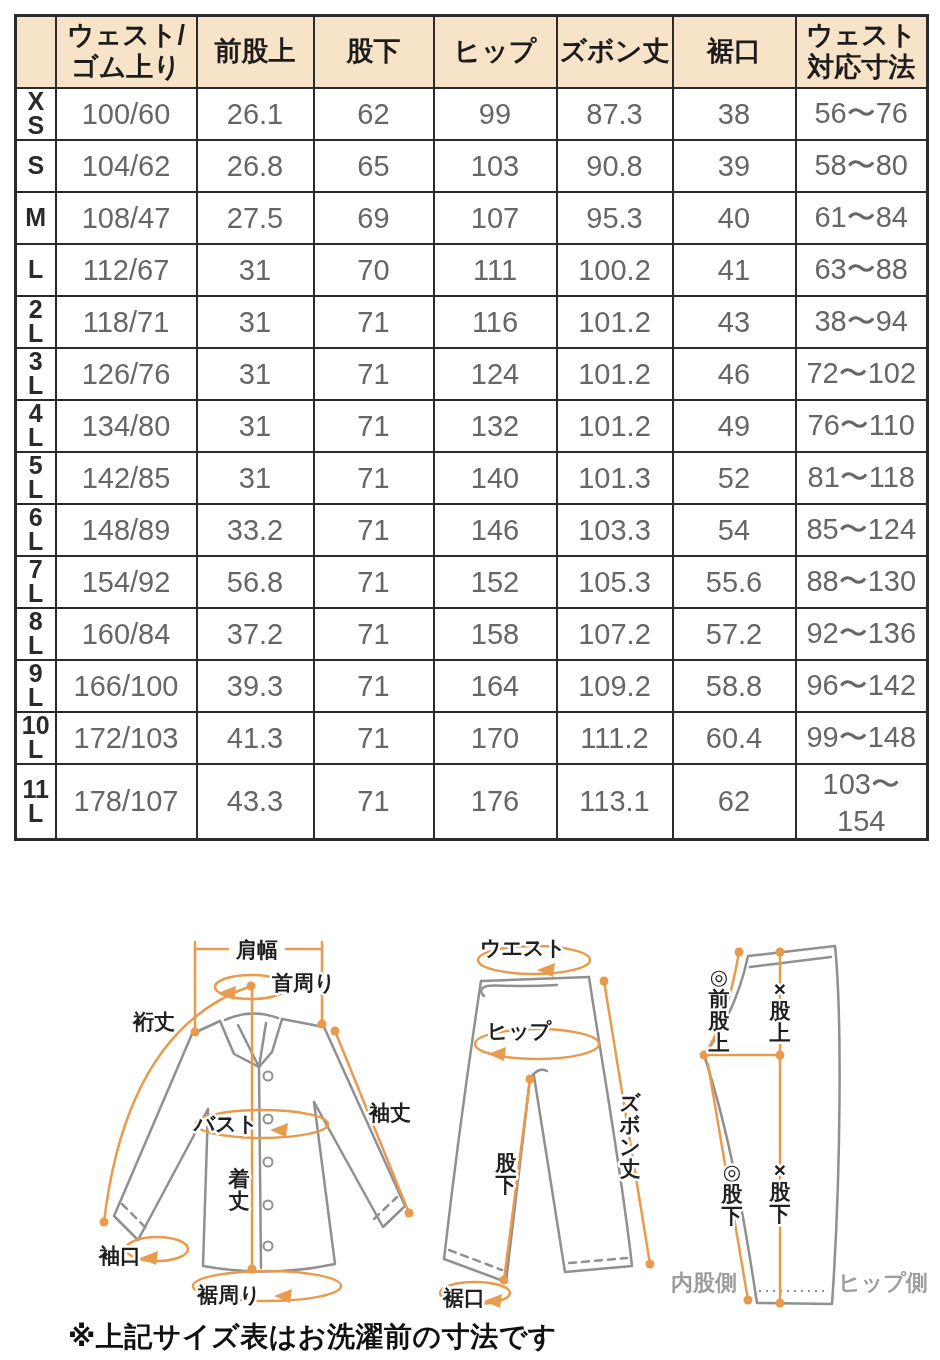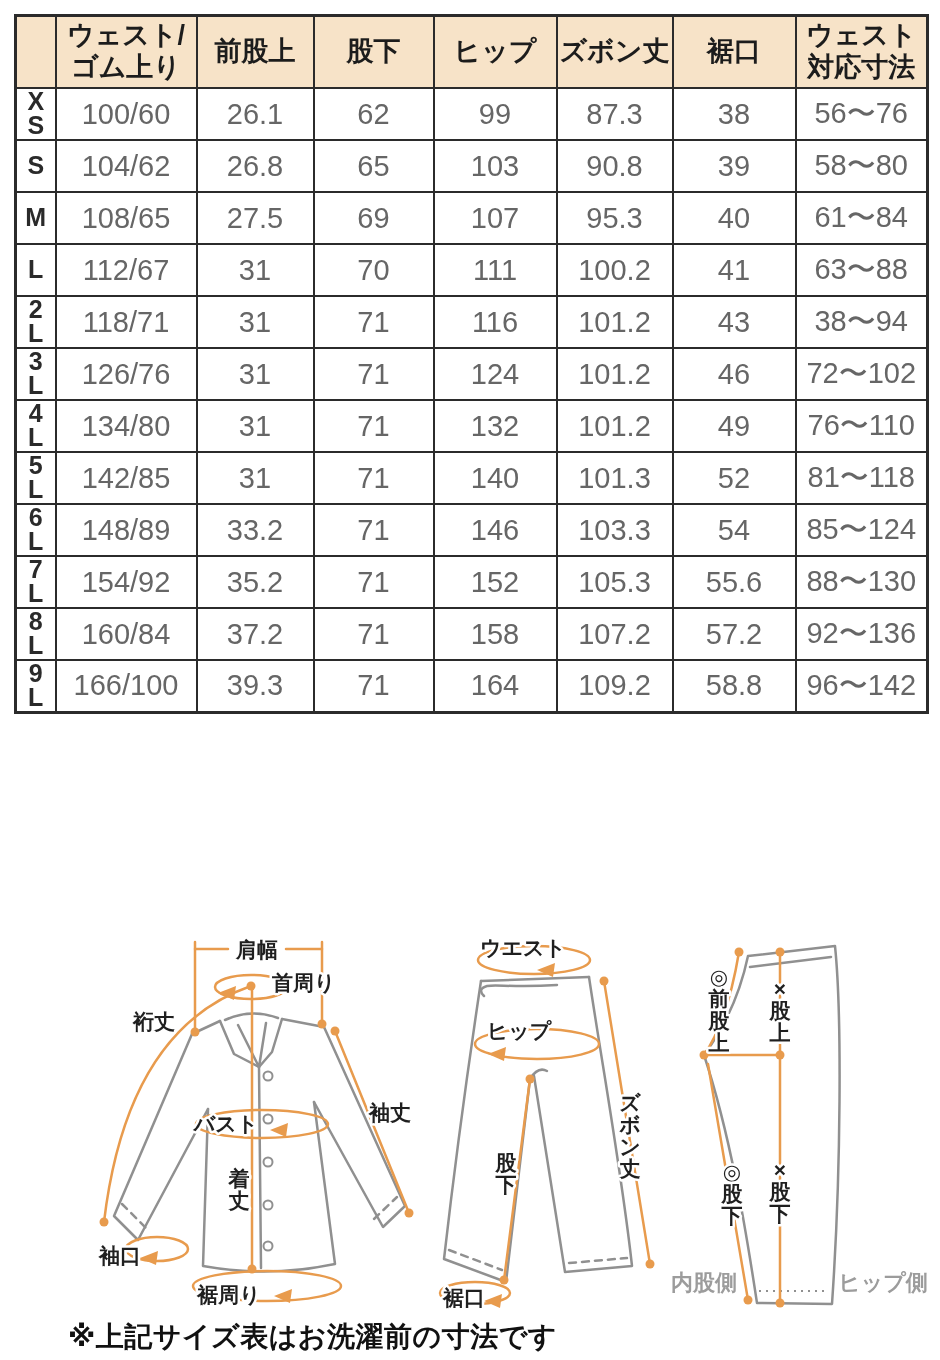--- a/index.html
+++ b/index.html
@@ -111,21 +111,21 @@
           <td>104/62</td>
           <td>26.8</td>
           <td>65</td>
           <td>103</td>
           <td>90.8</td>
           <td>39</td>
           <td>58〜80</td>
         </tr>
         <tr>
           <th>M</th>
-          <td>108/65</td>
+          <td>108/47</td>
           <td>27.5</td>
           <td>69</td>
           <td>107</td>
           <td>95.3</td>
           <td>40</td>
           <td>61〜84</td>
         </tr>
         <tr>
           <th>L</th>
           <td>112/67</td>
@@ -188,21 +188,21 @@
           <td>71</td>
           <td>146</td>
           <td>103.3</td>
           <td>54</td>
           <td>85〜124</td>
         </tr>
         <tr>
           <th>7
 L</th>
           <td>154/92</td>
-          <td>35.2</td>
+          <td>56.8</td>
           <td>71</td>
           <td>152</td>
           <td>105.3</td>
           <td>55.6</td>
           <td>88〜130</td>
         </tr>
         <tr>
           <th>8
 L</th>
           <td>160/84</td>
@@ -216,20 +216,42 @@
         <tr>
           <th>9
 L</th>
           <td>166/100</td>
           <td>39.3</td>
           <td>71</td>
           <td>164</td>
           <td>109.2</td>
           <td>58.8</td>
           <td>96〜142</td>
+        </tr>
+        <tr>
+          <th>10
+L</th>
+          <td>172/103</td>
+          <td>41.3</td>
+          <td>71</td>
+          <td>170</td>
+          <td>111.2</td>
+          <td>60.4</td>
+          <td>99〜148</td>
+        </tr>
+        <tr>
+          <th>11
+L</th>
+          <td>178/107</td>
+          <td>43.3</td>
+          <td>71</td>
+          <td>176</td>
+          <td>113.1</td>
+          <td>62</td>
+          <td>103〜154</td>
         </tr>
       </tbody>
   </table>
 </div>
 
 <div class="diagrams">
 <svg width="940" height="420" viewBox="0 0 940 420">
 
   <g>
     <g class="garment">

